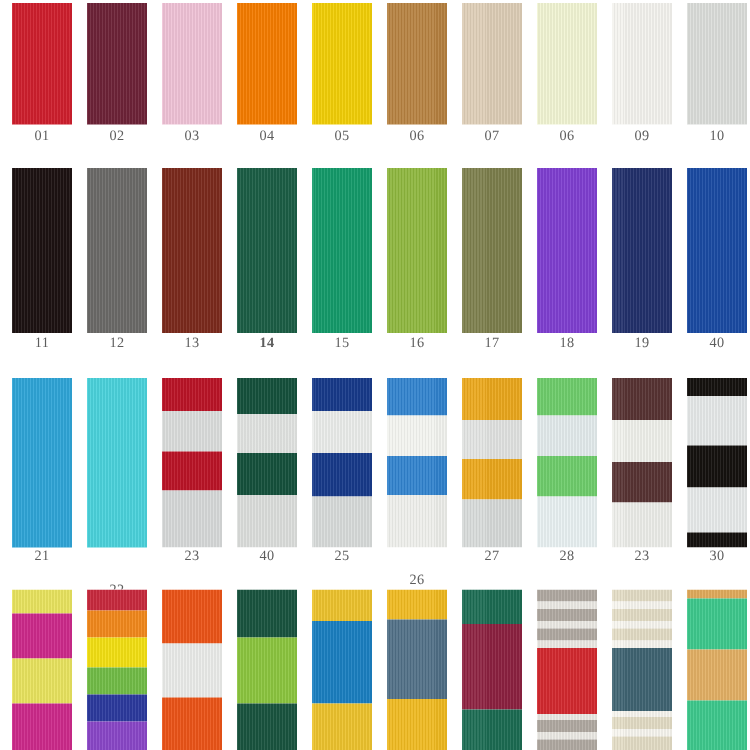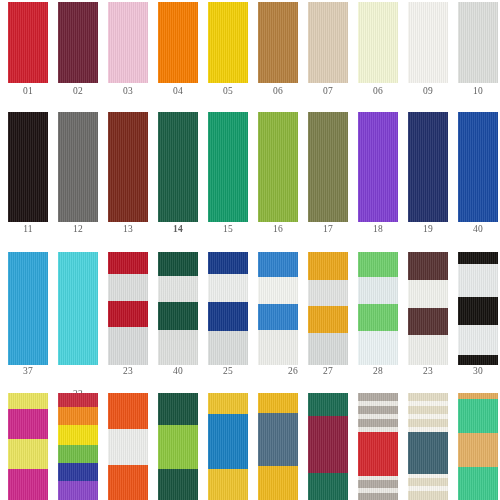--- a/index.html
+++ b/index.html
@@ -136,21 +136,21 @@
       <div class="swatch" style="height: 110px; background: rgb(34, 48, 107);"></div>
     </div>
     <div class="label" style="left: 408px; top: 224px; width: 40px; position: absolute; color: rgb(93, 93, 93);">19</div>
     <div class="cell" style="left: 458px; top: 112px; width: 40px; height: 110px;">
       <div class="swatch" style="height: 110px; background: rgb(26, 75, 163);"></div>
     </div>
     <div class="label" style="left: 458px; top: 224px; width: 40px; position: absolute; color: rgb(93, 93, 93);">40</div>
     <div class="cell" style="left: 8px; top: 252px; width: 40px; height: 113px;">
       <div class="swatch" style="height: 113px; background: rgb(47, 165, 216);"></div>
     </div>
-    <div class="label" style="left: 8px; top: 366px; width: 40px; position: absolute; color: rgb(93, 93, 93);">37</div>
+    <div class="label" style="left: 8px; top: 366px; width: 40px; position: absolute; color: rgb(93, 93, 93);">21</div>
     <div class="cell" style="left: 58px; top: 252px; width: 40px; height: 113px;">
       <div class="swatch" style="height: 113px; background: rgb(75, 211, 220);"></div>
     </div>
     <div class="label" style="left: 58px; top: 366px; width: 40px; position: absolute; color: rgb(93, 93, 93); margin-top: 23px;">22</div>
     <div class="cell" style="left: 108px; top: 252px; width: 40px; height: 113px;">
       <div class="swatch" style="height: 113px;">
         <div class="band" style="background: rgb(187, 20, 39); top: 0px; height: 22px;"></div>
         <div class="band" style="background: rgb(220, 222, 221); top: 22px; height: 27px;"></div>
         <div class="band" style="background: rgb(187, 20, 39); top: 49px; height: 26px;"></div>
         <div class="band" style="background: rgb(216, 218, 218); top: 75px; height: 38px;"></div>
@@ -176,21 +176,21 @@
     </div>
     <div class="label" style="left: 208px; top: 366px; width: 40px; position: absolute; color: rgb(93, 93, 93);">25</div>
     <div class="cell" style="left: 258px; top: 252px; width: 40px; height: 113px;">
       <div class="swatch" style="height: 113px;">
         <div class="band" style="background: rgb(47, 129, 204); top: 0px; height: 25px;"></div>
         <div class="band" style="background: rgb(242, 243, 239); top: 25px; height: 27px;"></div>
         <div class="band" style="background: rgb(47, 129, 204); top: 52px; height: 26px;"></div>
         <div class="band" style="background: rgb(237, 238, 234); top: 78px; height: 35px;"></div>
       </div>
     </div>
-    <div class="label" style="left: 258px; top: 366px; width: 40px; position: absolute; color: rgb(93, 93, 93); text-align: right;">26</div>
+    <div class="label" style="left: 258px; top: 382px; width: 40px; position: absolute; color: rgb(93, 93, 93);">26</div>
     <div class="cell" style="left: 308px; top: 252px; width: 40px; height: 113px;">
       <div class="swatch" style="height: 113px;">
         <div class="band" style="background: rgb(234, 167, 28); top: 0px; height: 28px;"></div>
         <div class="band" style="background: rgb(225, 227, 225); top: 28px; height: 26px;"></div>
         <div class="band" style="background: rgb(234, 167, 28); top: 54px; height: 27px;"></div>
         <div class="band" style="background: rgb(215, 218, 217); top: 81px; height: 32px;"></div>
       </div>
     </div>
     <div class="label" style="left: 308px; top: 366px; width: 40px; position: absolute; color: rgb(93, 93, 93);">27</div>
     <div class="cell" style="left: 358px; top: 252px; width: 40px; height: 113px;">

